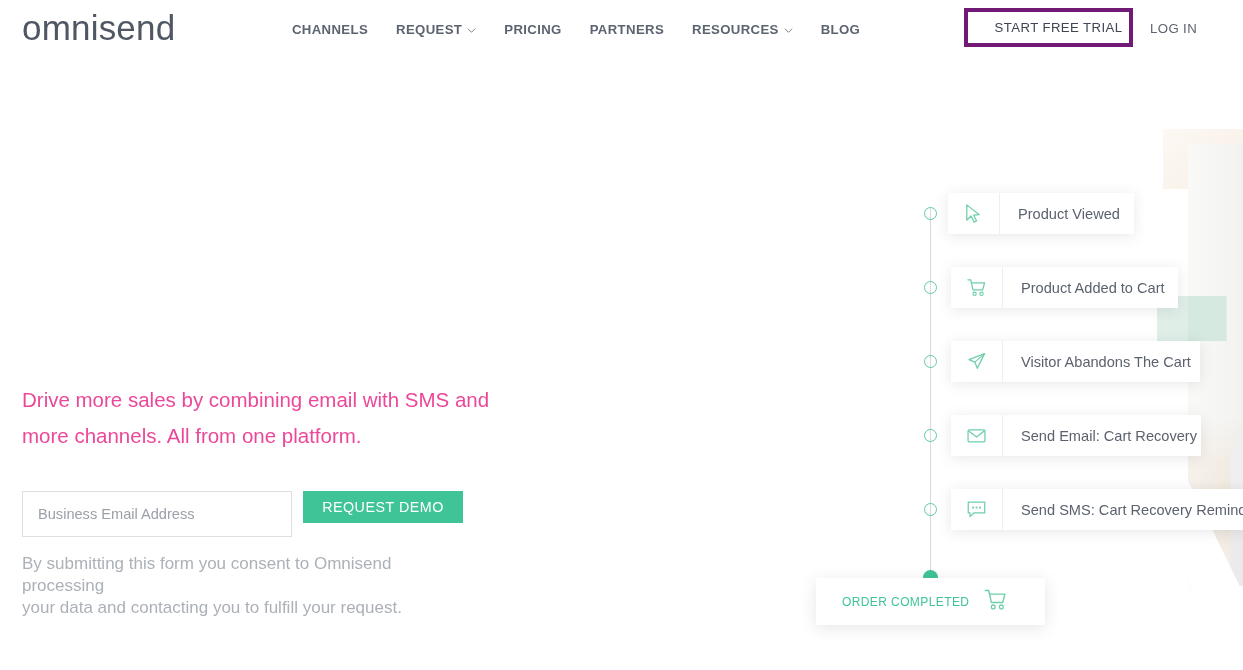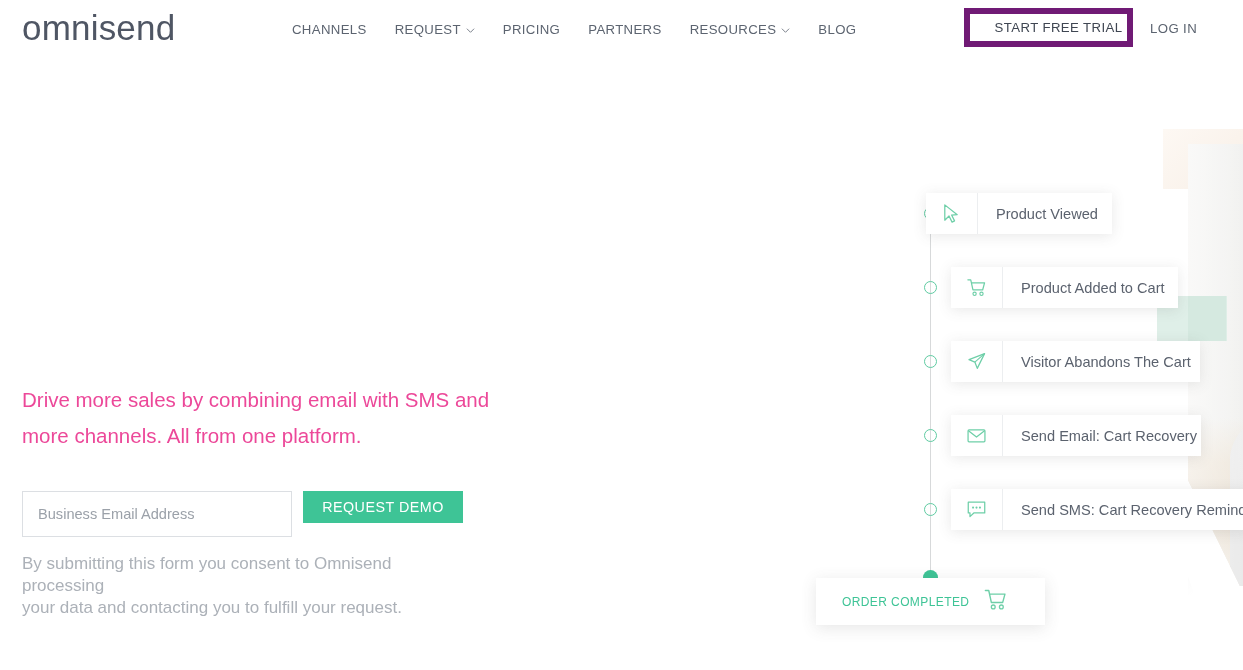--- a/index.html
+++ b/index.html
@@ -19,29 +19,29 @@
   }
   .logo {
     position: absolute; left: 22px; top: 8px;
     font-size: 35px; line-height: 40px; letter-spacing: .2px;
     color: #4f5664; font-weight: 400;
   }
   .nav { position: absolute; left: 292px; top: 22px; display: flex; align-items: center; gap: 0; }
   .nav-item {
     display: flex; align-items: center; gap: 5px;
     font-size: 13.2px; letter-spacing: .35px; color: #5c6470;
-    margin-right: 28px; cursor: pointer; white-space: nowrap;
+    margin-right: 28px; cursor: pointer; white-space: nowrap; font-weight: bold;
   }
   .nav-item:last-child { margin-right: 0; }
   .chev { display:inline-block; width: 9px; height: 9px; position: relative; top: 1px; }
   .chev svg { display: block; }
 
   .cta-trial {
     position: absolute; left: 964px; top: 8px; width: 169px; height: 39px;
-    border: 6px solid #701a75; background: #fff;
+    border: 4px solid #701a75; background: #fff;
     display: flex; align-items: center; justify-content: center;
     font-size: 13.2px; letter-spacing: .4px; color: #3f4652; cursor: pointer; padding-left: 20px;
   }
   .login {
     position: absolute; left: 1150px; top: 21px;
     font-size: 13.2px; letter-spacing: .4px; color: #5c6470; cursor: pointer;
   }
 
   
   .headline {
@@ -231,21 +231,21 @@
   </div>
 
   <div class="tl-line"></div>
   <div class="tl-dot" style="top:207px"></div>
   <div class="tl-dot" style="top:281px"></div>
   <div class="tl-dot" style="top:355px"></div>
   <div class="tl-dot" style="top:429px"></div>
   <div class="tl-dot" style="top:503px"></div>
   <div class="tl-dot-filled"></div>
 
-  <div class="card" style="left:926px; top:193px; width:186px;text-align:center;">
+  <div class="card" style="left:948px; top:193px; width:186px;text-align:center;">
     <div class="ic">
       <svg width="23" height="23" viewBox="0 0 24 24">
           <path d="M5 3 L5 19 L9.4 14.6 L12.6 21 L15.2 19.7 L12.1 13.6 L18 13.2 Z" fill="none" stroke="#6ecfa8" stroke-width="1.3" stroke-linejoin="round"></path>
         </svg>
     </div>
     <div class="lbl">Product Viewed</div>
   </div>
 
   <div class="card" style="left:951px; top:267px; width:227px;">
     <div class="ic">

